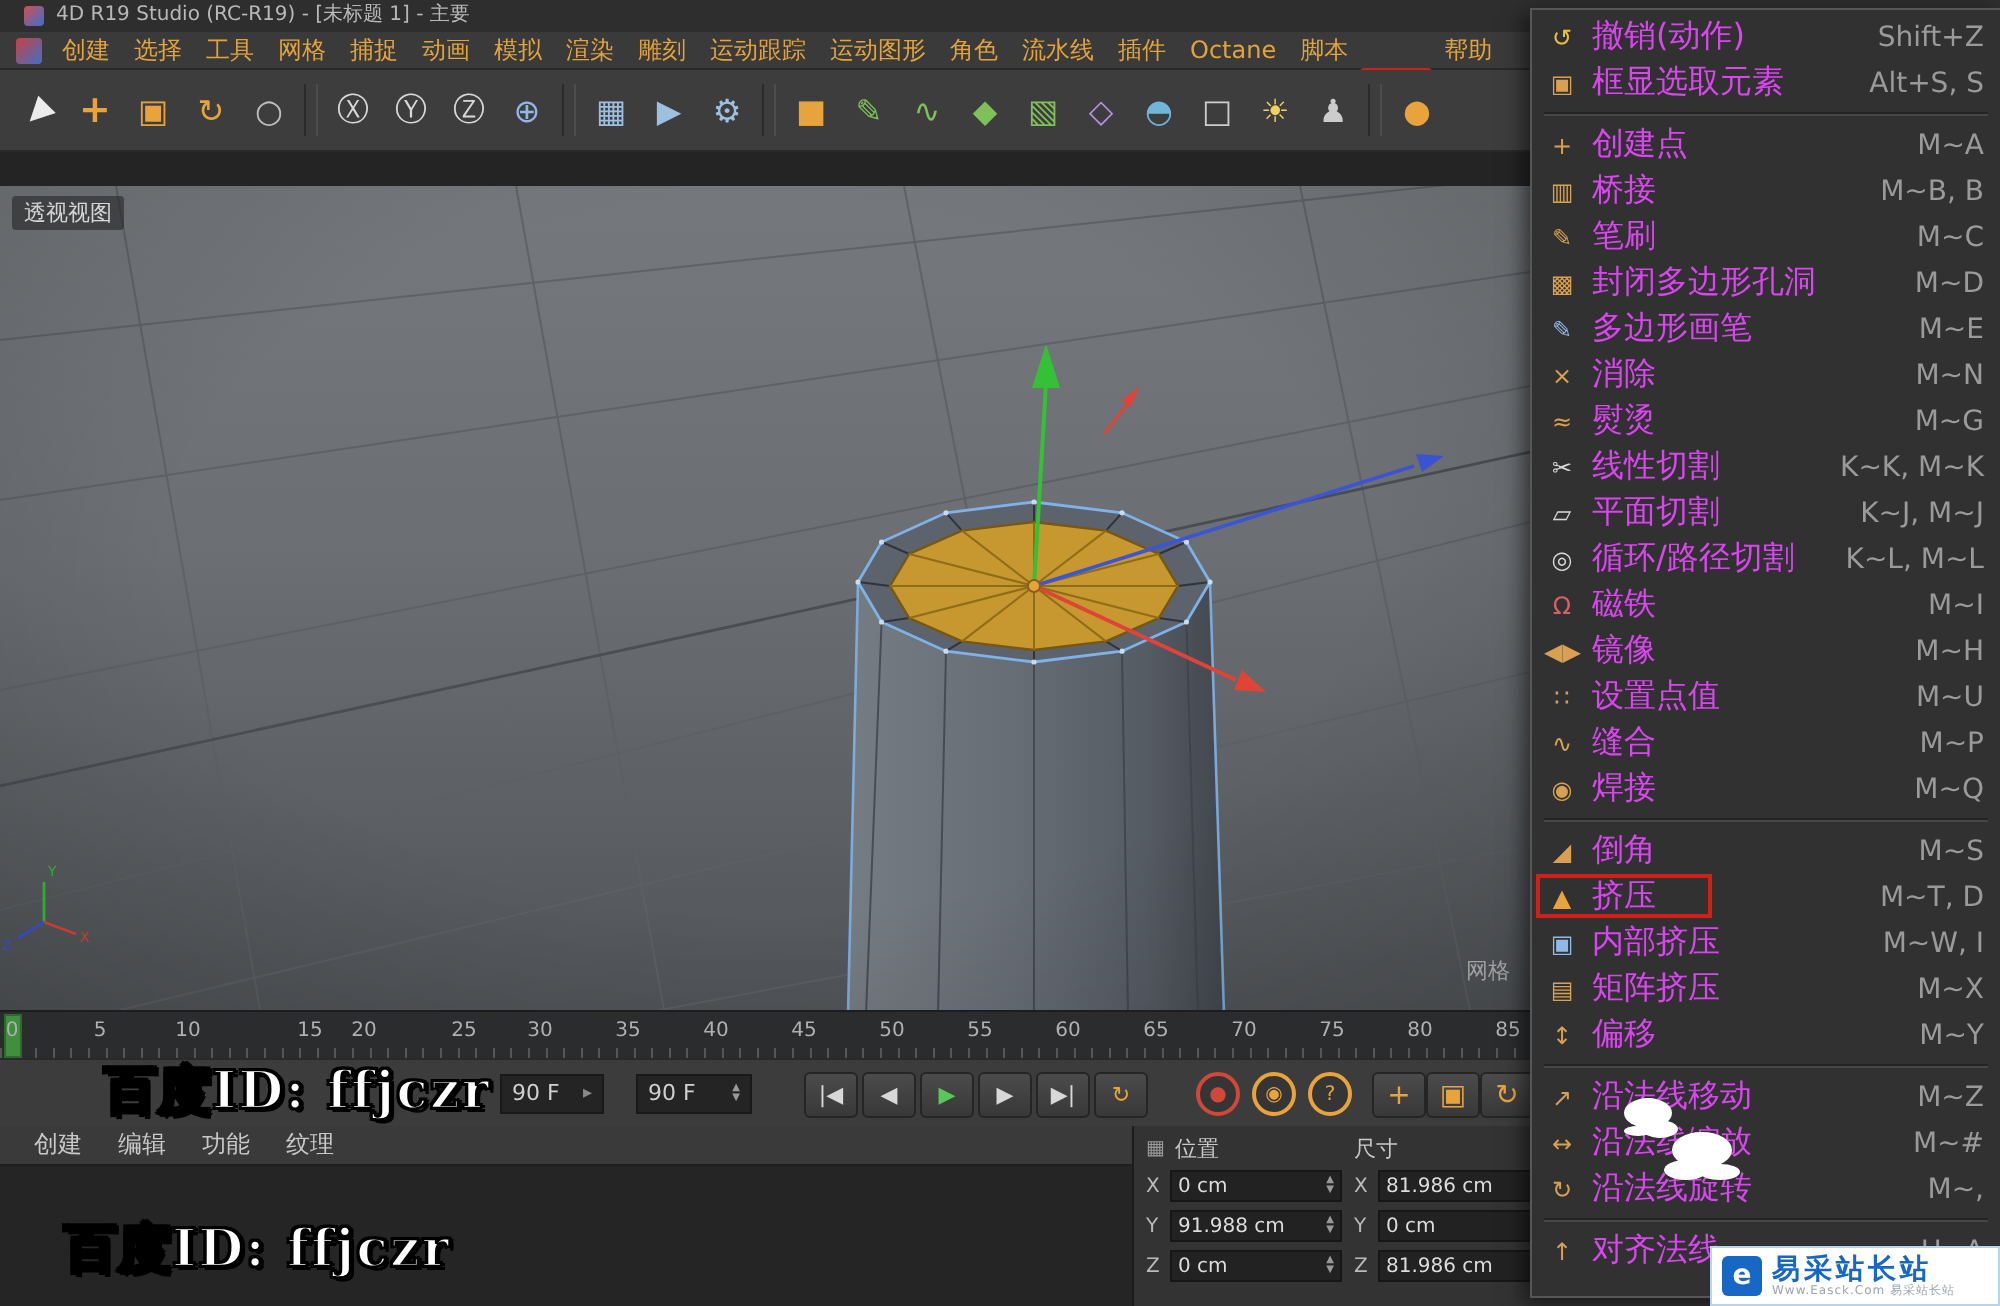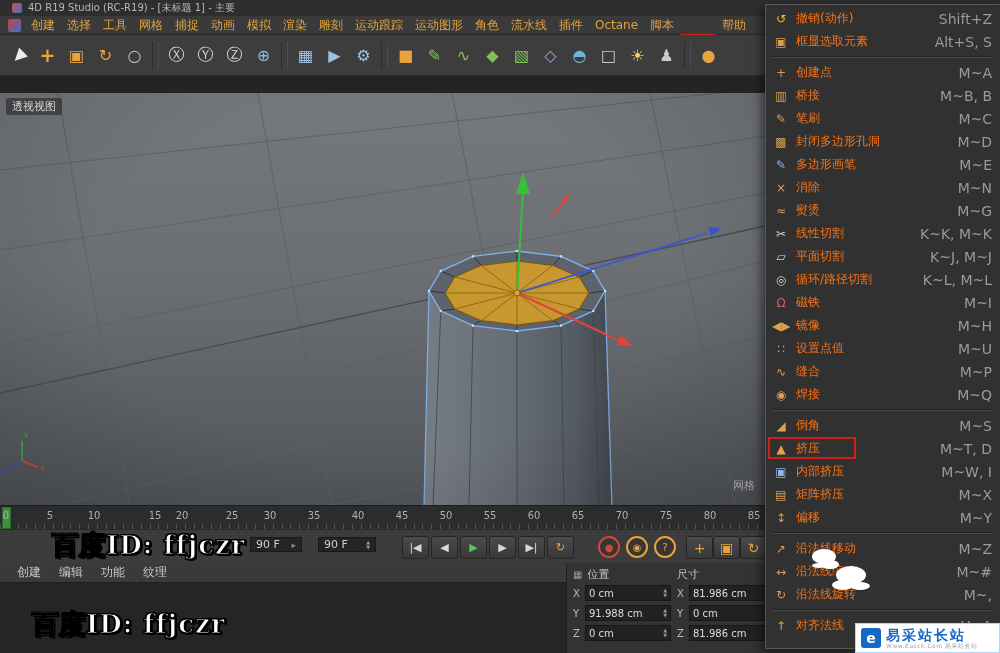--- a/index.html
+++ b/index.html
@@ -36,21 +36,21 @@
   .view-label{position:absolute;left:6px;top:5px;font-size:11px;color:#ececec;background:rgba(35,35,35,.55);padding:1px 6px;border-radius:2px;}
   .grid-label{position:absolute;right:10px;bottom:12px;font-size:11px;color:#b8b8b8;}
   
   .ruler{position:absolute;left:0;top:505px;width:765px;height:24px;background:#2a2c2e;border-top:1px solid #1d1d1d;box-sizing:border-box;}
   .ruler .minor{position:absolute;left:0;bottom:0;width:765px;height:5px;
                 background:repeating-linear-gradient(90deg,#54565a 0 1px,transparent 1px 8.8px);}
   .tick{position:absolute;top:4px;font-size:10px;color:#b0b0b0;transform:translateX(-50%);}
   .cur-frame{position:absolute;left:2px;top:1px;width:9px;height:22px;background:#3f8f3f;border:1px solid #2c6b2c;box-sizing:border-box;}
   
   .transport{position:absolute;left:0;top:529px;width:765px;height:34px;background:#3c3c3c;border-top:1px solid #292929;box-sizing:border-box;}
-  .tfield{position:absolute;top:7px;height:15px;background:#242424;border:1px solid #191919;color:#d0d0d0;font-size:11px;
+  .tfield{position:absolute;top:7px;height:20px;background:#242424;border:1px solid #191919;color:#d0d0d0;font-size:11px;
           line-height:18px;padding:0 5px;box-sizing:border-box;display:flex;align-items:center;gap:4px;}
   .farrow{color:#8a8a8a;font-size:9px;margin-left:auto;}
   .spin{display:flex;flex-direction:column;justify-content:center;font-size:5px;line-height:5px;color:#999;margin-left:auto;}
   .tbtn{position:absolute;top:6px;width:27px;height:23px;background:linear-gradient(#4b4b4b,#383838);border:1px solid #252525;
         border-radius:3px;color:#d8d8d8;font-size:11px;display:flex;align-items:center;justify-content:center;box-sizing:border-box;}
   .tbtn.round{width:22px;height:22px;border-radius:50%;background:#353535;font-size:10px;}
   .tbtn.flat{font-size:14px;color:var(--accent-orange,#e8a33d);}
   
   .bottom{position:absolute;left:0;top:563px;width:1000px;height:90px;background:#2a2a2a;}
   .mat-panel{position:absolute;left:0;top:0;width:566px;height:90px;background:#252525;}
@@ -64,21 +64,21 @@
   .cicon{color:#9a9a9a;font-size:10px;}
   .coord-row{display:flex;align-items:center;height:20px;gap:3px;}
   .axis{width:9px;font-size:10px;color:#bbb;}
   .cfield{flex:1;height:16px;background:#222;border:1px solid #171717;display:flex;align-items:center;padding:0 3px;box-sizing:border-box;}
   .cval{font-size:10px;color:#ddd;white-space:nowrap;}
   
   .context-menu{position:absolute;left:765px;top:4px;width:235px;height:645px;background:#313131;border:1px solid #575757;border-right:none;
                 box-shadow:-3px 3px 10px rgba(0,0,0,.55);box-sizing:border-box;padding-top:2px;z-index:20;}
   .cm-item{position:relative;height:23px;display:flex;align-items:center;padding:0 8px 0 6px;box-sizing:border-box;}
   .cm-icon{width:18px;text-align:center;font-size:12px;margin-right:6px;flex:0 0 auto;}
-  .cm-label{flex:1;font-size:12px;color:#f97316;white-space:nowrap;overflow:hidden;}
+  .cm-label{flex:1;font-size:16px;color:#d946ef;white-space:nowrap;overflow:hidden;}
   .cm-short{font-size:14px;color:#9a9a9a;white-space:nowrap;}
   .cm-sep{height:1px;background:#242424;border-bottom:1px solid #474747;margin:3px 6px;}
   .red-frame{position:absolute;left:2px;top:0;width:88px;height:22px;border:2px solid var(--annotation-red,#d02018);box-sizing:border-box;pointer-events:none;}
   
   .baidu-wm{position:absolute;color:#fff;font-family:"DejaVu Serif","Liberation Serif",serif;font-weight:700;font-size:26px;
             letter-spacing:1px;z-index:30;-webkit-text-stroke:1.2px #000;
             text-shadow:2px 2px 0 #000,-1px -1px 0 #000,1px -1px 0 #000,-1px 1px 0 #000,2px 0 0 #000;}
   .wm1{left:52px;top:528px;}
   .wm2{left:32px;top:607px;}
   .cloud{position:absolute;background:#fff;border-radius:50%;z-index:25;}

